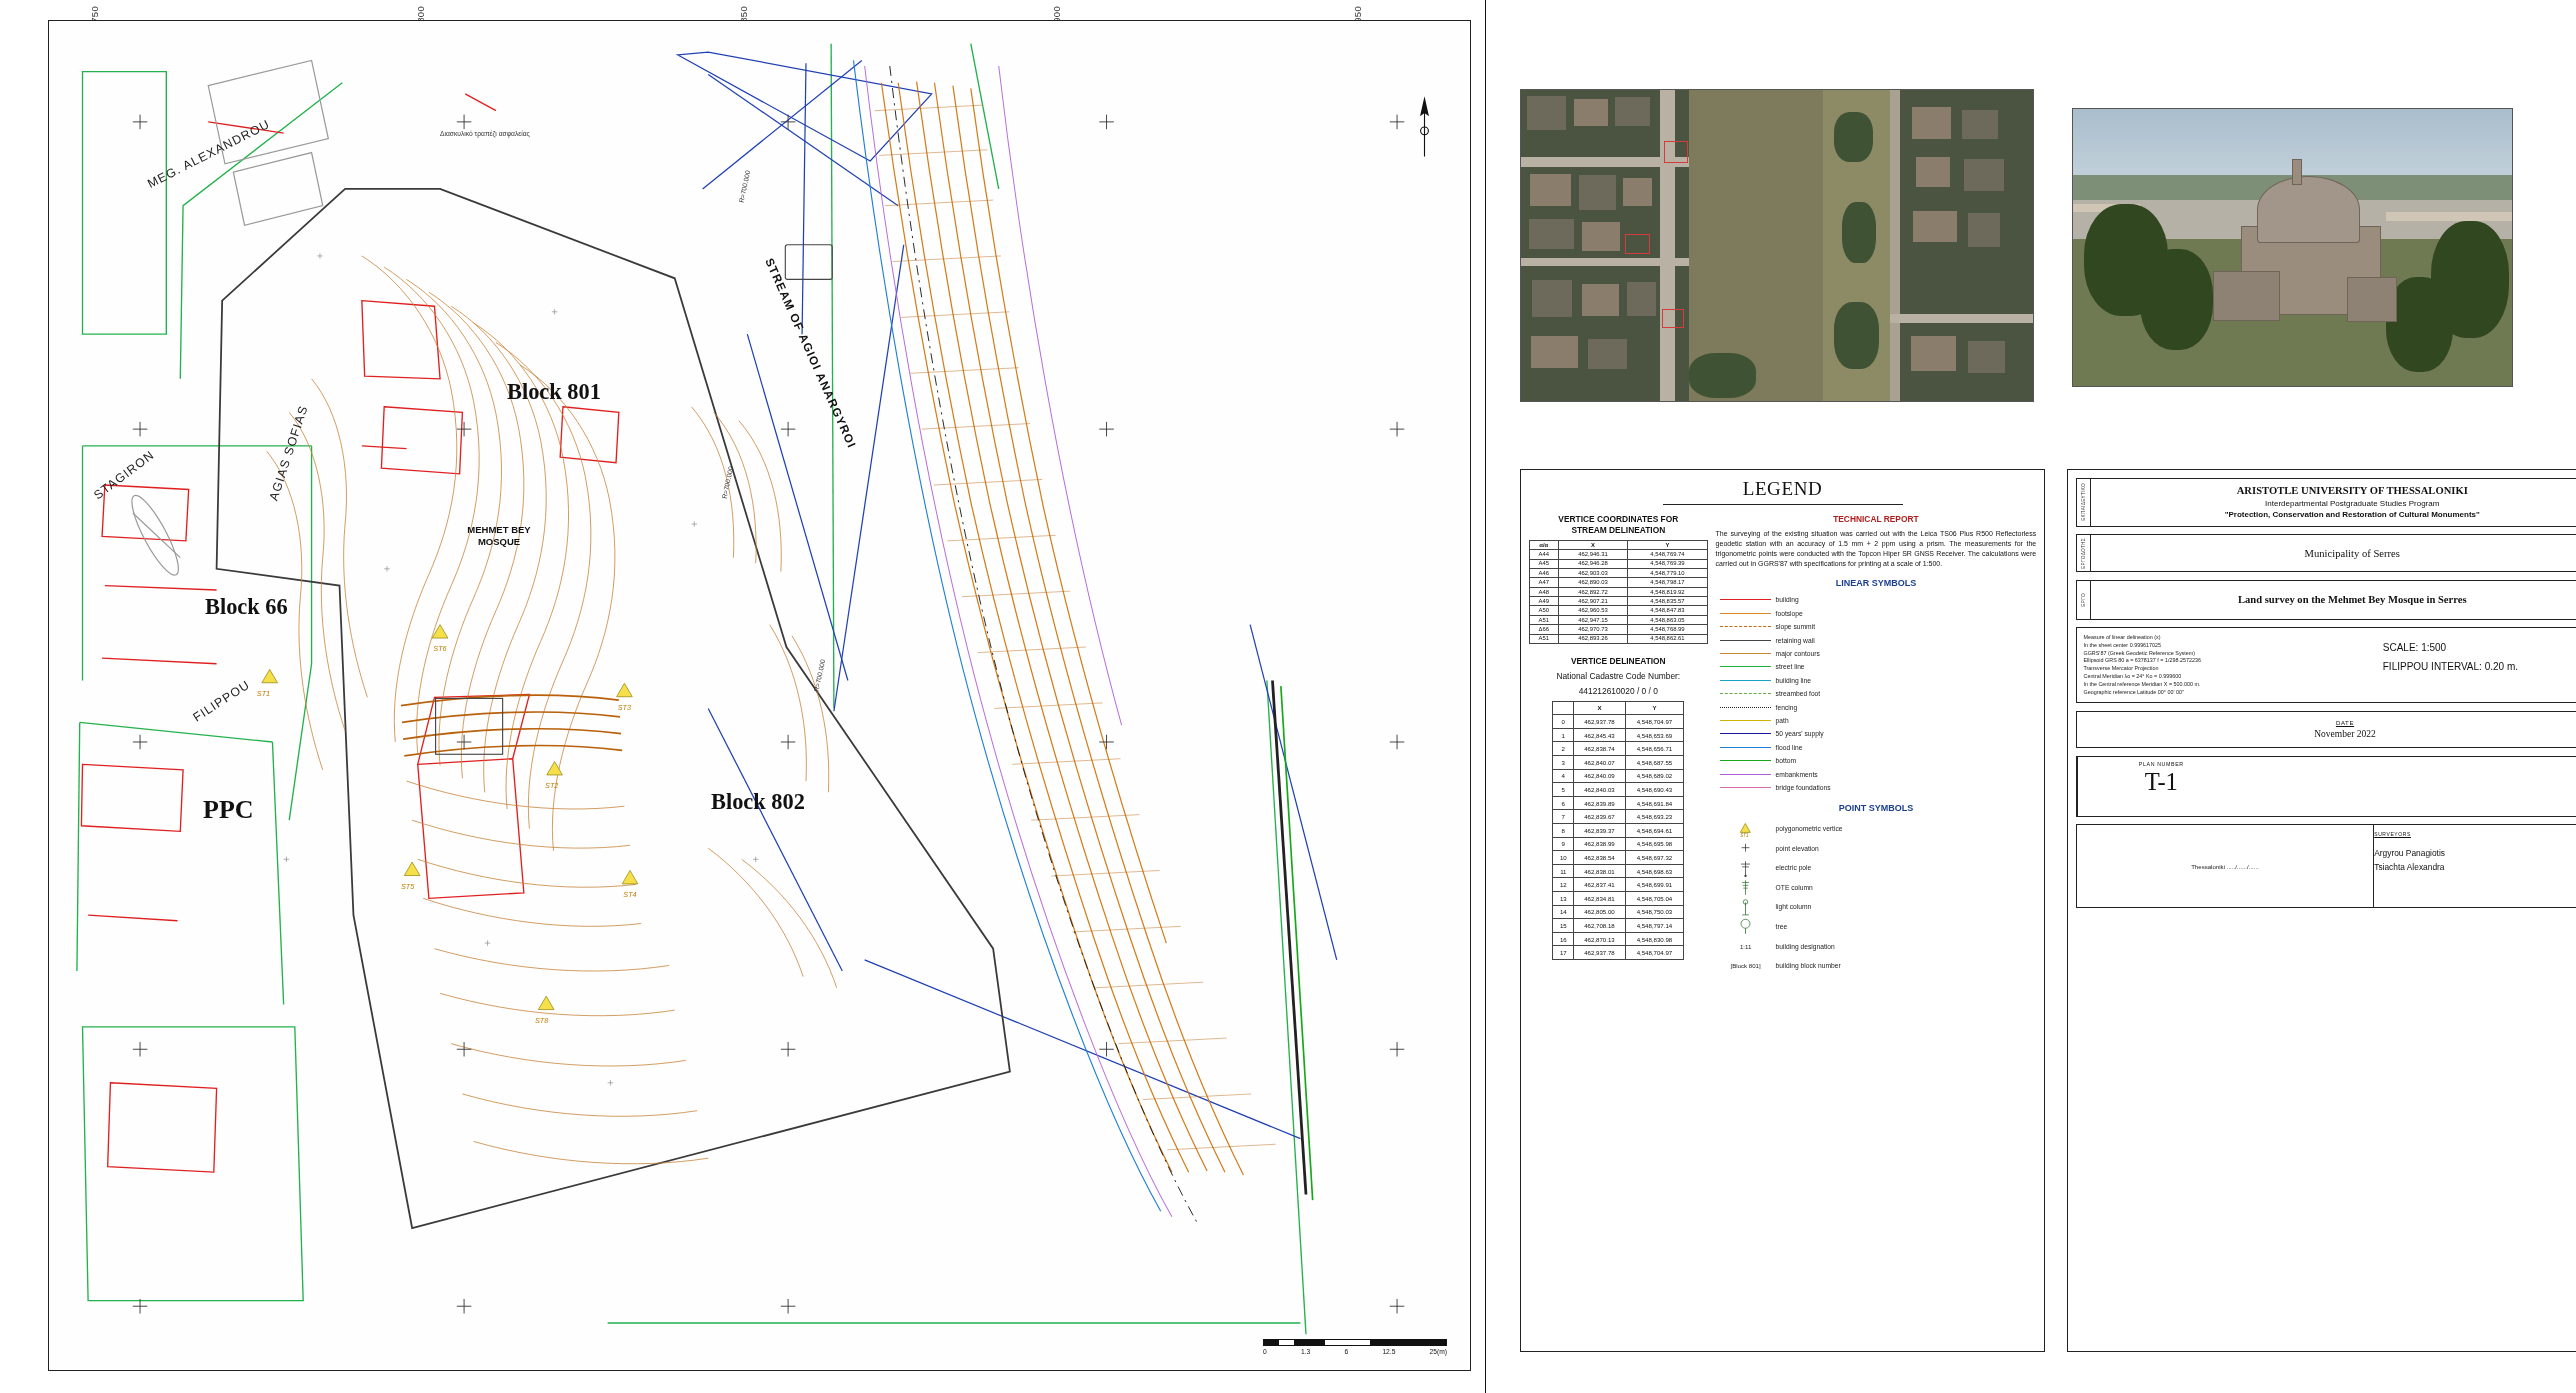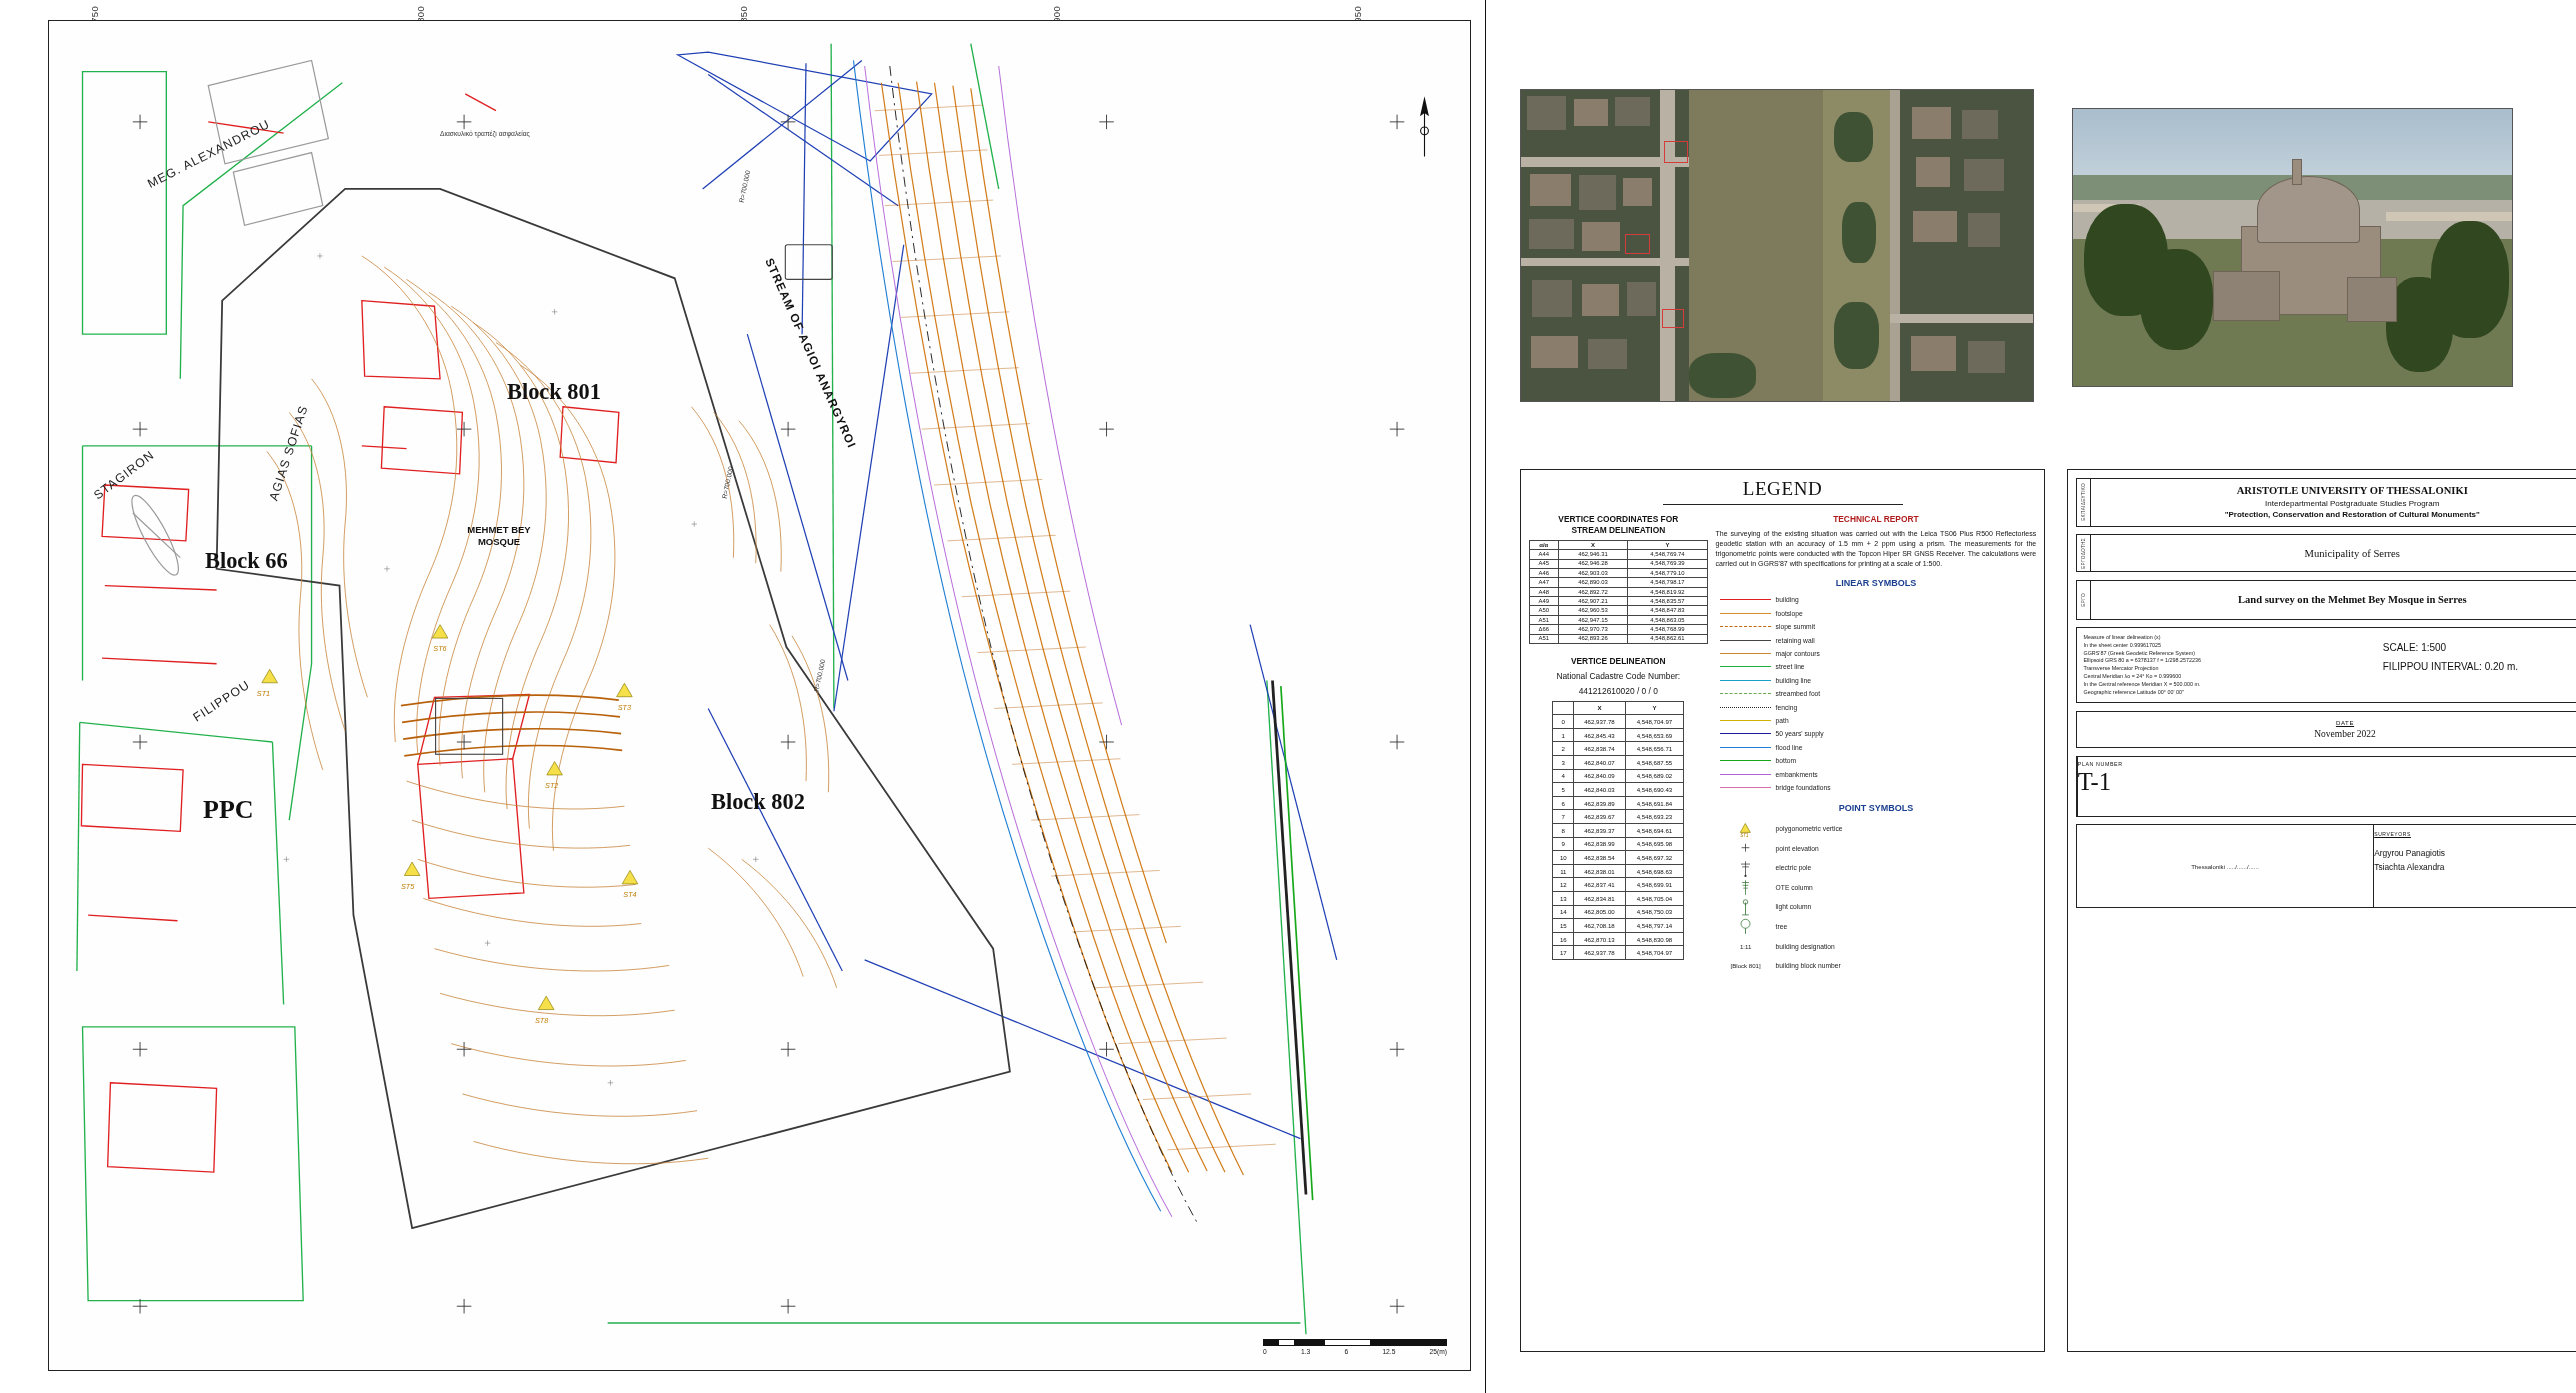--- a/index.html
+++ b/index.html
@@ -169,21 +169,21 @@
   .tb-info-left { width:56%; padding:5.6px 6.7px; font-size:5.4px; line-height:1.45; color:#222; }
   .tb-info-right { flex:1; padding:10px 5.6px; font-size:10px; line-height:1.9; }
 
   .tb-date { border:0.7px solid #222; text-align:center; padding:6.7px 0 7.8px; margin-bottom:7.8px; }
   .tb-date .lbl { font-size:6.1px; text-decoration:underline; letter-spacing:0.6px; }
   .tb-date .val { font-size:9.5px; font-family:"Liberation Serif", serif; margin-top:3.4px; }
 
   .tb-plan { display:flex; border:0.7px solid #222; margin-bottom:7.8px; height:61px; }
   .tb-plan-l { flex:1; display:flex; align-items:center; justify-content:center;
                font-family:"Liberation Serif", serif; font-size:15px; }
-  .tb-plan-r { width:168px; border-left:0.7px solid #222; text-align:left; padding-top:4.5px; }
+  .tb-plan-r { width:168px; border-left:0.7px solid #222; text-align:center; padding-top:4.5px; }
   .tb-plan-r .lbl { font-size:5.3px; letter-spacing:0.6px; }
   .tb-plan-r .val { font-family:"Liberation Serif", serif; font-size:24.6px; margin-top:1.1px; }
 
   .tb-sign { display:flex; border:0.7px solid #222; height:84px; }
   .tb-sign-l { flex:1; display:flex; align-items:center; justify-content:center; font-size:6.1px; color:#222; }
   .tb-sign-r { width:240px; border-left:0.7px solid #222; text-align:left; padding-top:5.6px; }
   .tb-sign-r .lbl { font-size:5px; letter-spacing:0.6px; text-decoration:underline; }
   .tb-sign-r .n { font-size:8.4px; margin-top:9px; line-height:1.7; }
 </style>
 </head>
@@ -395,21 +395,21 @@
           <g stroke="#777" stroke-width="1">
             <path d="M480,420 h10 M485,415 v10 M900,520 h10 M905,515 v10
                      M1150,900 h10 M1155,895 v10 M780,1650 h10 M785,1645 v10
                      M1000,1900 h10 M1005,1895 v10 M600,980 h10 M605,975 v10
                      M1260,1500 h10 M1265,1495 v10 M420,1500 h10 M425,1495 v10"></path>
           </g>
 
         </svg>
 
         <div class="map-label blk-label" style="left:458px; top:358px;">Block 801</div>
-        <div class="map-label blk-label" style="left:156px; top:527px;">Block 66</div>
+        <div class="map-label blk-label" style="left:156px; top:573px;">Block 66</div>
         <div class="map-label blk-label" style="left:154px; top:774px; font-size:26px;">PPC</div>
         <div class="map-label blk-label" style="left:662px; top:768px;">Block 802</div>
 
         <div class="street-label" style="left:92px; top:126px; transform:rotate(-27deg);">MEG. ALEXANDROU</div>
         <div class="street-label" style="left:39px; top:447px; transform:rotate(-37deg);">STAGIRON</div>
         <div class="street-label" style="left:190px; top:425px; transform:rotate(-72deg);">AGIAS SOFIAS</div>
         <div class="street-label" style="left:140px; top:673px; transform:rotate(-33deg);">FILIPPOU</div>
 
         <div class="stream-label" style="left:726px; top:235px; transform:rotate(66deg); transform-origin:left top;">STREAM OF AGIOI ANARGYROI</div>
 

